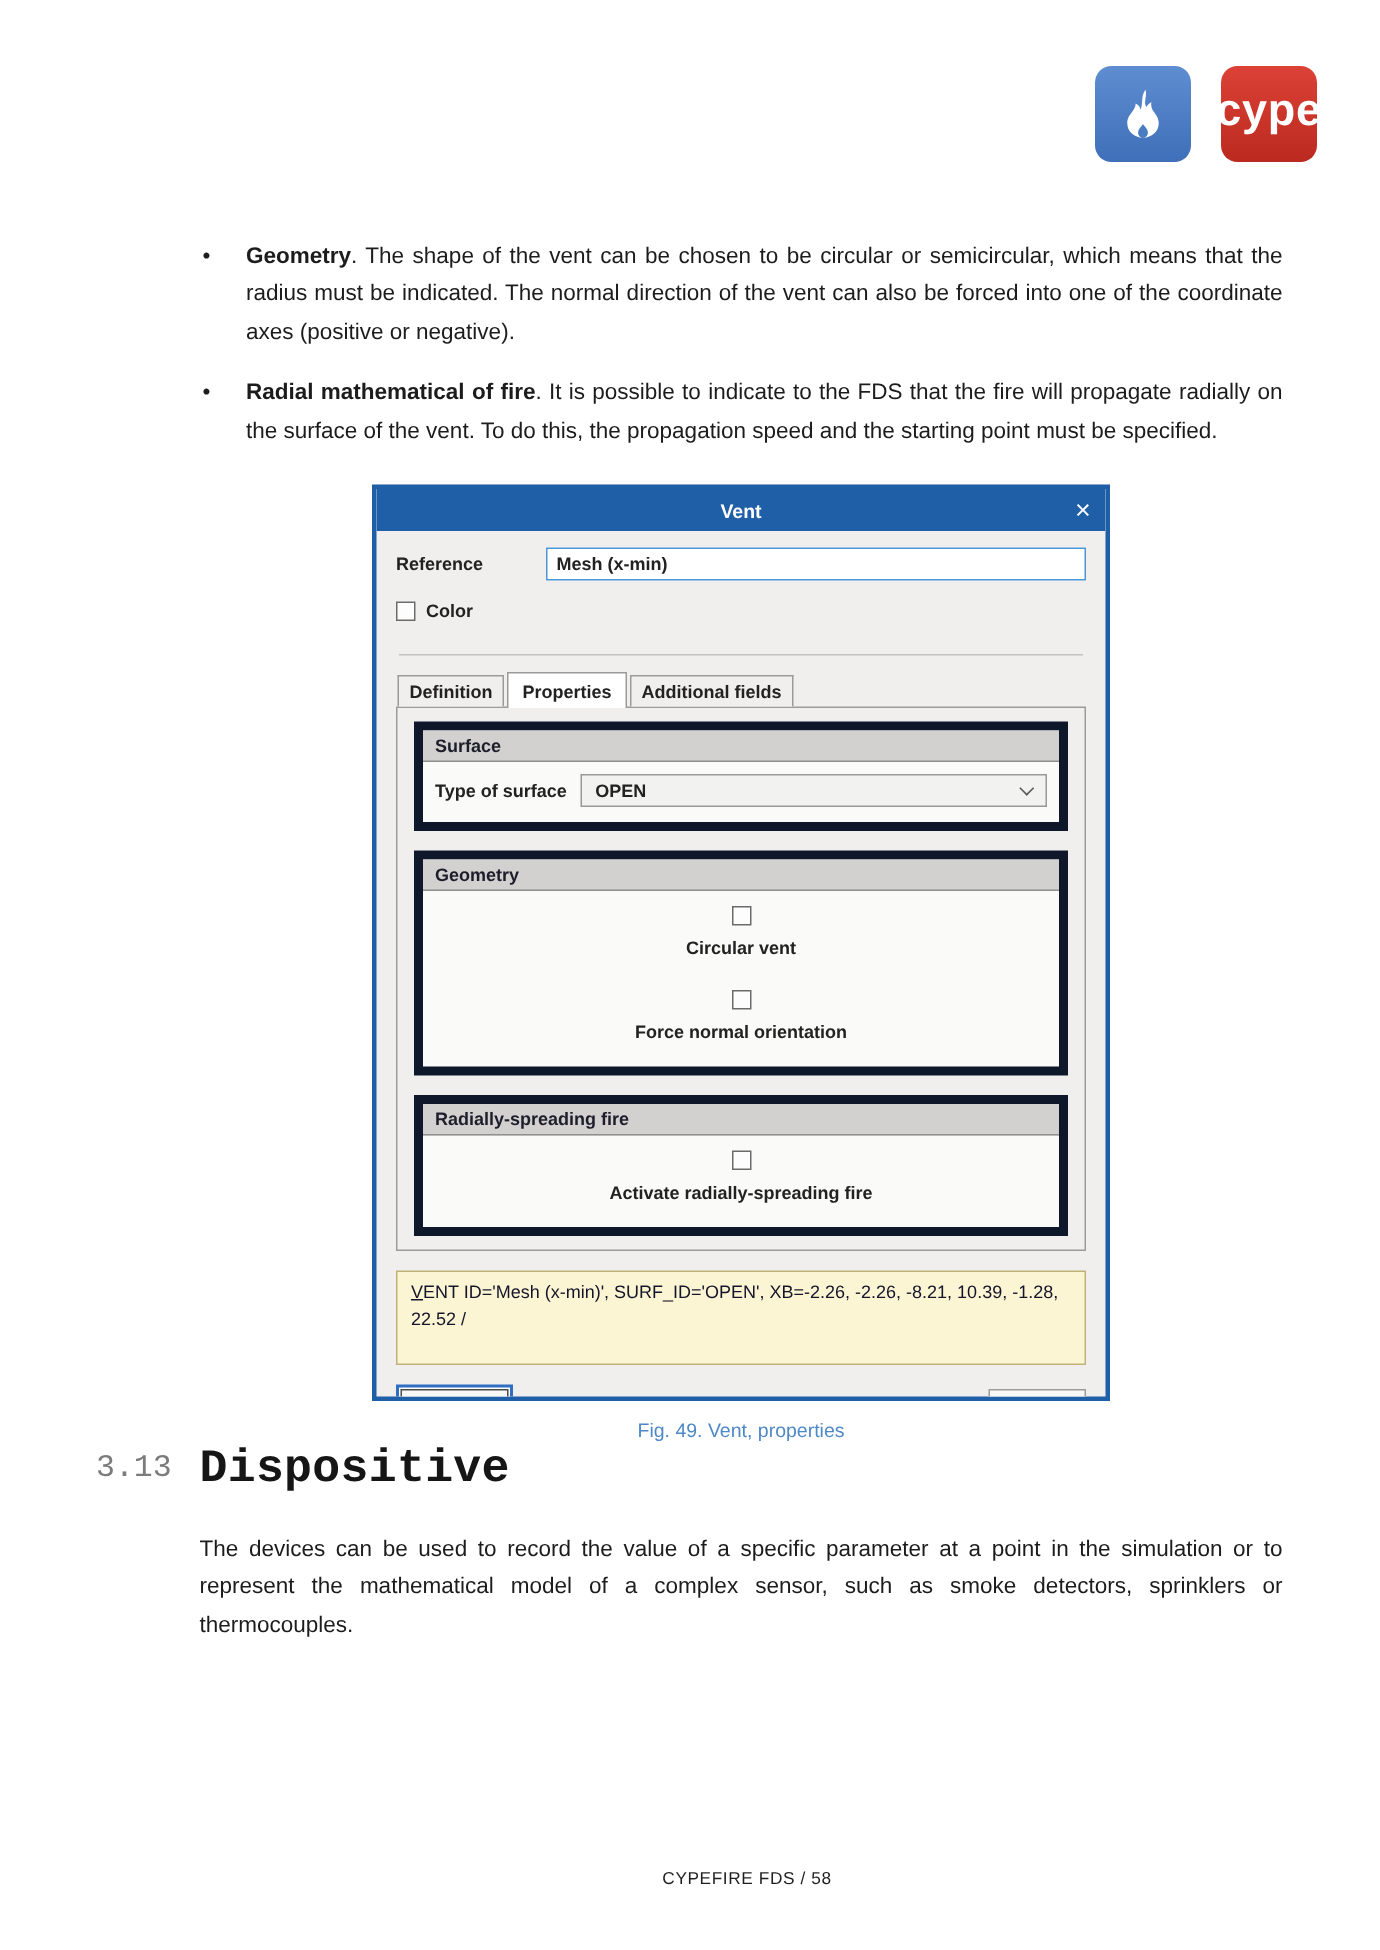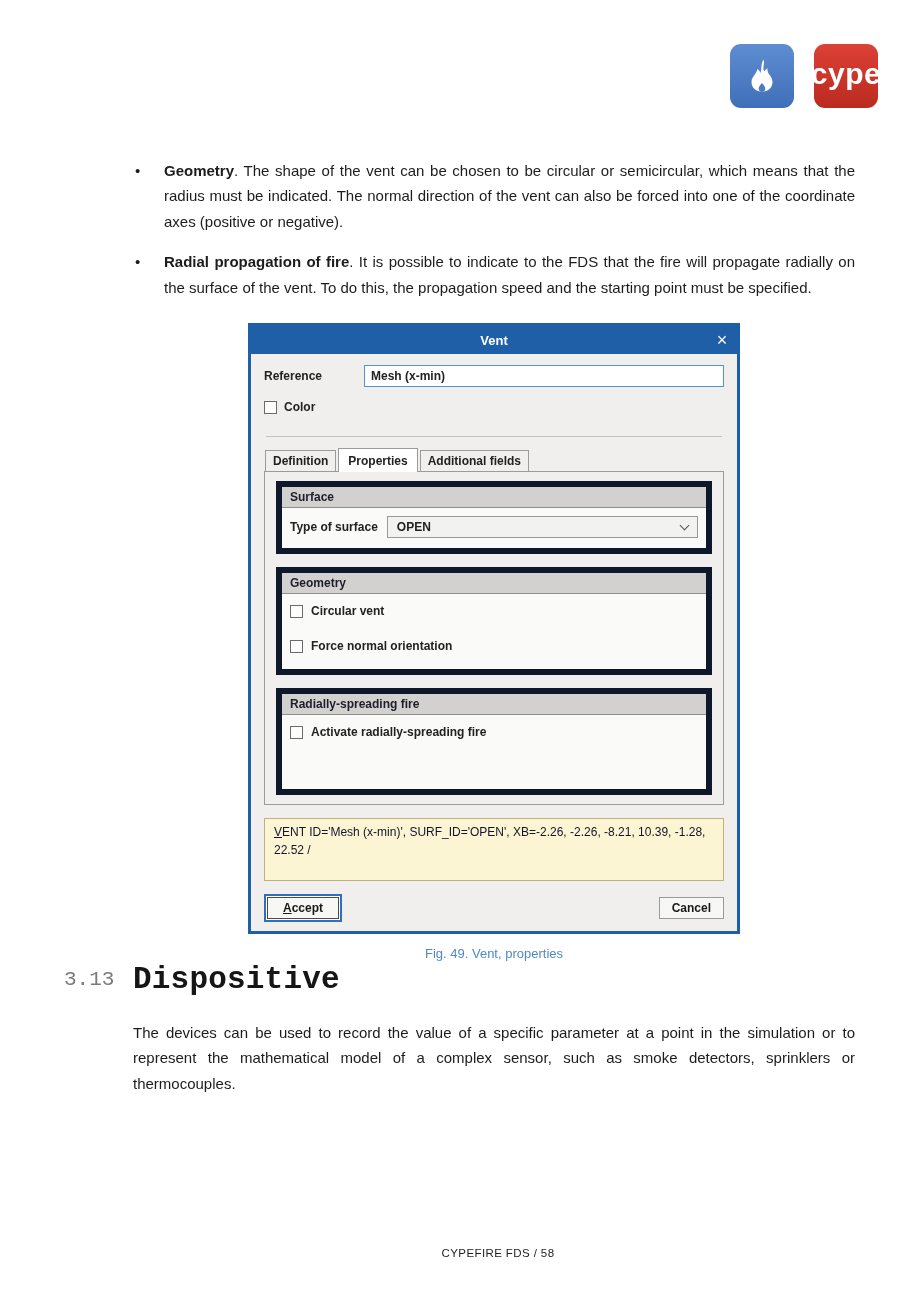--- a/index.html
+++ b/index.html
@@ -51,21 +51,21 @@
   .group { border:6px solid #0f172a; background:#fafaf9; display:flex; flex-direction:column; margin-bottom:13px; }
   .group:last-child { margin-bottom:0; flex:1; }
   .ghead { background:#d2d1cf; border-bottom:1px solid #8f8f8f; padding:3px 8px; color:#1d1d2b; }
   .gbody { padding:10px 8px; }
   .surface-body { display:flex; align-items:center; padding:8px 8px 10px; }
   .surface-body label { flex:none; margin-right:9px; }
   .combo { flex:1; height:22px; background:#f2f2f1; border:1px solid #999;
            display:flex; align-items:center; justify-content:space-between; padding:0 9px; }
   .chev { width:7px; height:7px; border-right:1.5px solid #555; border-bottom:1.5px solid #555;
           transform:rotate(45deg); margin-top:-4px; flex:none; }
-  .cbrow { display:flex; align-items:center; gap:8px; margin-bottom:21px; }
+  .cbrow { display:flex; align-items:center; gap:8px; margin-bottom:21px;flex-direction:column; }
   .cbrow:last-child { margin-bottom:6px; }
 
   .fdsbox { flex:none; margin-top:13px; min-height:63px; border:1px solid #c0b27a; background:#fcf5d3;
             padding:4px 9px; font-weight:400; line-height:18px; color:#14142a; }
   .uline { text-decoration:underline; }
 
   .btnrow { flex:none; margin-top:16px; display:flex; justify-content:space-between; align-items:center; }
   .btnrow button { font:600 12px "Liberation Sans",sans-serif; color:#1a1a1a; background:#f7f7f6; }
   .accept { border:1px solid #4b4b4b; padding:3px 15px; margin-left:3px;
             box-shadow:0 0 0 1px #fff, 0 0 0 3px #2e6fc2; }
@@ -99,21 +99,21 @@
 
   <div class="content">
 
     <ul class="bullets">
       <li>
         <span class="marker">•</span>
         <span class="btext"><b>Geometry</b><span>. The shape of the vent can be chosen to be circular or semicircular, which means that the radius must be indicated. The normal direction of the vent can also be forced into one of the coordinate axes (positive or negative).</span></span>
       </li>
       <li>
         <span class="marker">•</span>
-        <span class="btext"><b>Radial propagation of fire</b><span>. It is possible to indicate to the FDS that the fire will propagate radially on the surface of the vent. To do this, the propagation speed and the starting point must be specified.</span></span>
+        <span class="btext"><b>Radial mathematical of fire</b><span>. It is possible to indicate to the FDS that the fire will propagate radially on the surface of the vent. To do this, the propagation speed and the starting point must be specified.</span></span>
       </li>
     </ul>
 
     <div class="figure-wrap">
       <div class="dialog">
 
         <div class="titlebar">
           <span class="dlg-title">Vent</span>
           <span class="close">×</span>
         </div>

